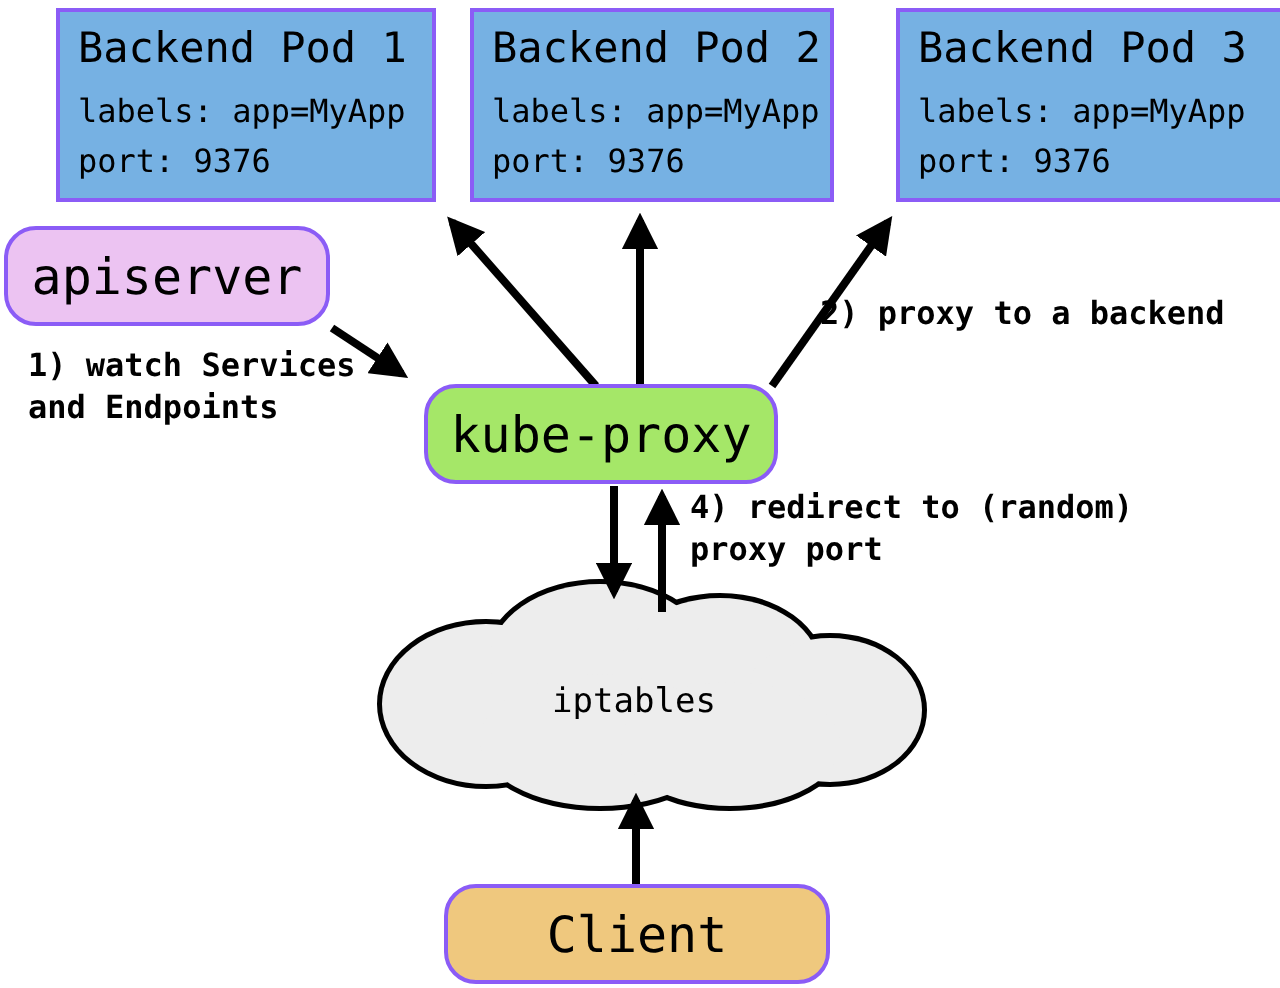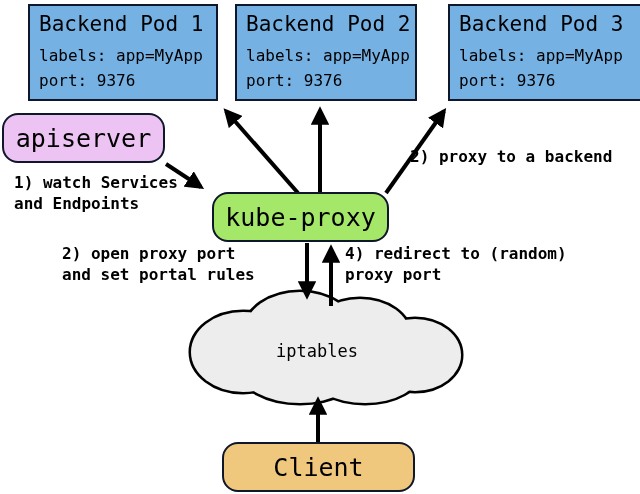--- a/index.html
+++ b/index.html
@@ -13,21 +13,21 @@
     color: #000;
     overflow: hidden;
   }
   .layer-svg {
     position: absolute;
     inset: 0;
     z-index: 1;
   }
   .node {
     position: absolute;
-    border: 2px solid #0f172a;
+    border: 2px solid #8b5cf6;
     z-index: 2;
   }
   .pod {
     background: var(--pod-blue, #76b1e3);
     padding: 5px 9px;
   }
   .pod-title {
     font-size: 21px;
     line-height: 1.3;
     white-space: nowrap;
@@ -136,19 +136,17 @@
   </div>
 
   <div class="cloud-label">iptables</div>
 
   <div class="node titlebox client" style="left:222px; top:442px; width:193px; height:50px;">
     <span>Client</span>
   </div>
 
   <div class="annotation" style="left:14px; top:172px;">1) watch Services
 and Endpoints</div>
-  <div class="annotation" style="left:62px; top:243px;">2) open proxy port
-and set portal rules</div>
   <div class="annotation" style="left:345px; top:243px;">4) redirect to (random)
 proxy port</div>
   <div class="annotation" style="left:410px; top:146px;">2) proxy to a backend</div>
 
 </div>
 
 </body></html>

